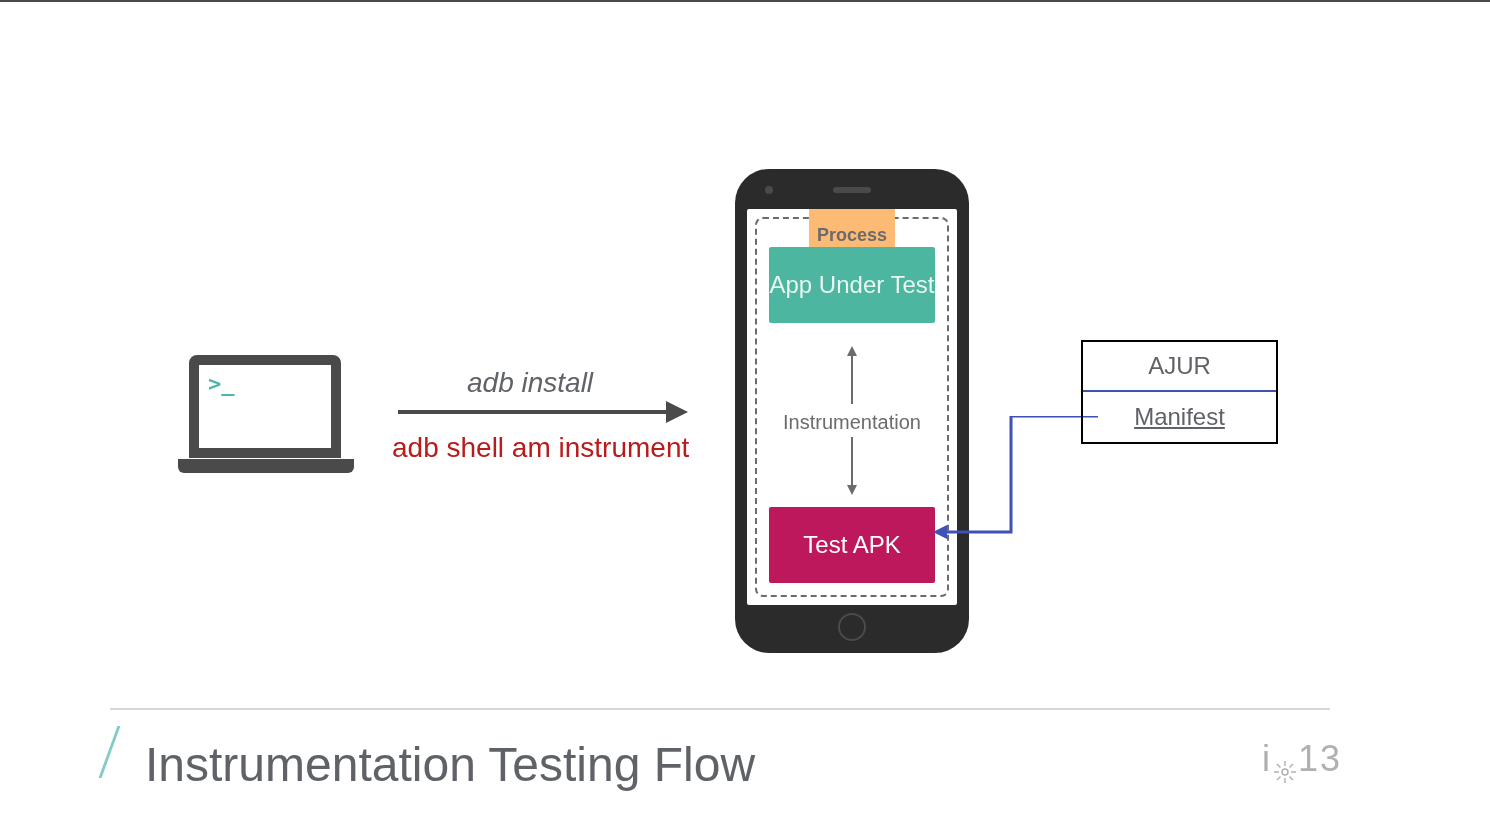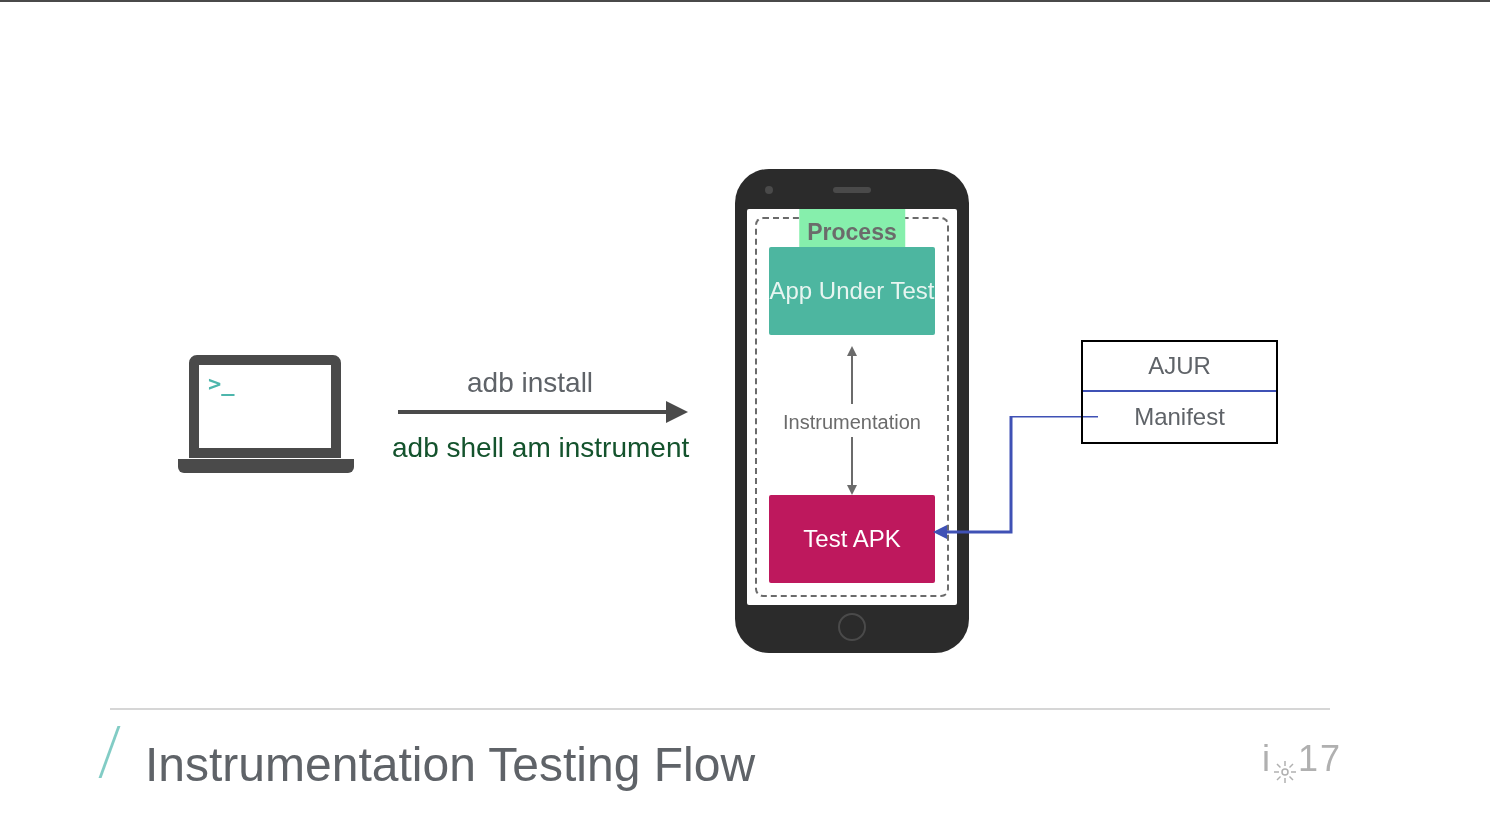--- a/index.html
+++ b/index.html
@@ -55,27 +55,28 @@
     color: #4db6ac;
     font-weight: bold;
   }
   
   .cmd-top {
     position: absolute;
     left: 467px;
     top: 365px;
     font-size: 28px;
     color: #5f6368;
+    font-style: italic;
   }
   .cmd-bottom {
     position: absolute;
     left: 392px;
     top: 430px;
     font-size: 28px;
-    color: #14532d;
+    color: #b91c1c;
   }
   .big-arrow {
     position: absolute;
     left: 398px;
     top: 395px;
     width: 290px;
     height: 30px;
   }
   
   .phone {
@@ -135,31 +136,31 @@
     right: 8px;
     bottom: 8px;
     border: 2px dashed #6b6b6b;
     border-radius: 8px;
   }
   .process-label {
     position: absolute;
     top: -10px;
     left: 50%;
     transform: translateX(-50%);
-    background: #86efac;
-    padding: 10px 8px;
-    font-size: 23px;
+    background: #fdba74;
+    padding: 16px 8px;
+    font-size: 18px;
     color: #6b6b6b;
     font-weight: bold;
   }
   .app-box, .test-box {
     position: absolute;
     left: 12px;
     right: 12px;
-    height: 88px;
+    height: 76px;
     display: flex;
     align-items: center;
     justify-content: center;
     font-size: 24px;
     text-align: center;
     border-radius: 2px;
   }
   .app-box {
     top: 28px;
     background: #4db6a0;
@@ -201,21 +202,21 @@
   .apk-table .row {
     height: 50px;
     border-bottom: 2px solid #3f51b5;
     display: flex;
     align-items: center;
     justify-content: center;
     font-size: 24px;
     color: #5f6368;
     box-sizing: border-box;
   }
-  .apk-table .row:last-child { border-bottom: none; }
+  .apk-table .row:last-child { border-bottom: none; text-decoration: underline; }
   
   .connector {
     position: absolute;
     left: 933px;
     top: 414px;
     width: 165px;
     height: 130px;
   }
   
   .footer-divider {
@@ -321,16 +322,16 @@
           <line x1="11" y1="0" x2="11" y2="5"></line>
           <line x1="11" y1="17" x2="11" y2="22"></line>
           <line x1="0" y1="11" x2="5" y2="11"></line>
           <line x1="17" y1="11" x2="22" y2="11"></line>
           <line x1="3" y1="3" x2="6.5" y2="6.5"></line>
           <line x1="15.5" y1="15.5" x2="19" y2="19"></line>
           <line x1="19" y1="3" x2="15.5" y2="6.5"></line>
           <line x1="6.5" y1="15.5" x2="3" y2="19"></line>
         </g>
       </svg>
-    </span><span>17</span>
+    </span><span>13</span>
   </div>
 
 </div>
 
 </body></html>

